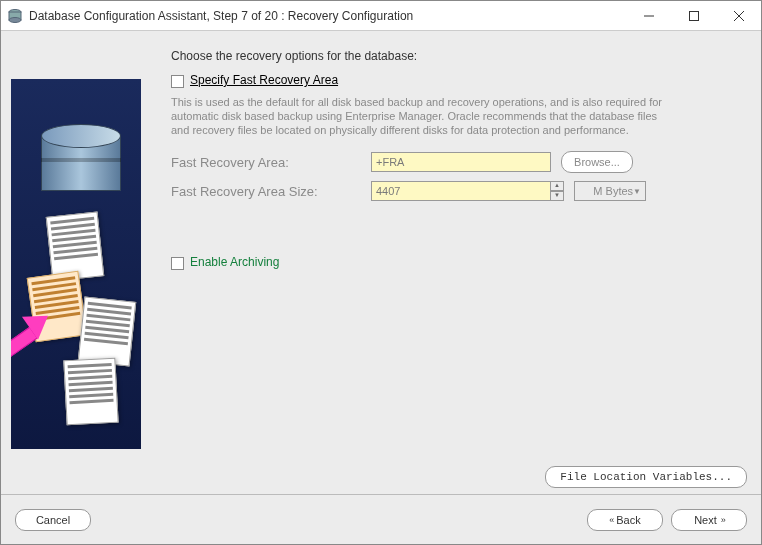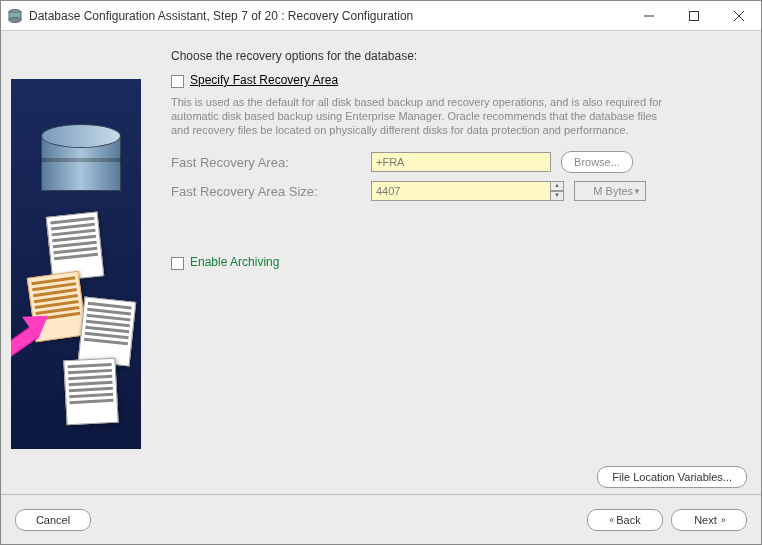--- a/index.html
+++ b/index.html
@@ -222,20 +222,21 @@
   .archive-btn {
     margin-left: 100px;
     color: #8a8a8a;
     padding: 3px 14px;
   }
   .file-loc-btn {
     position: absolute;
     right: 14px;
     bottom: 6px;
     padding: 3px 14px;
+    font-family: Liberation Mono, monospace;
   }
   .footer {
     height: 50px;
     border-top: 1px solid #bbb;
     display: flex;
     align-items: center;
     padding: 4px 14px;
     background: #ececec;
   }
   .footer .left { display: flex; gap: 12px; }

